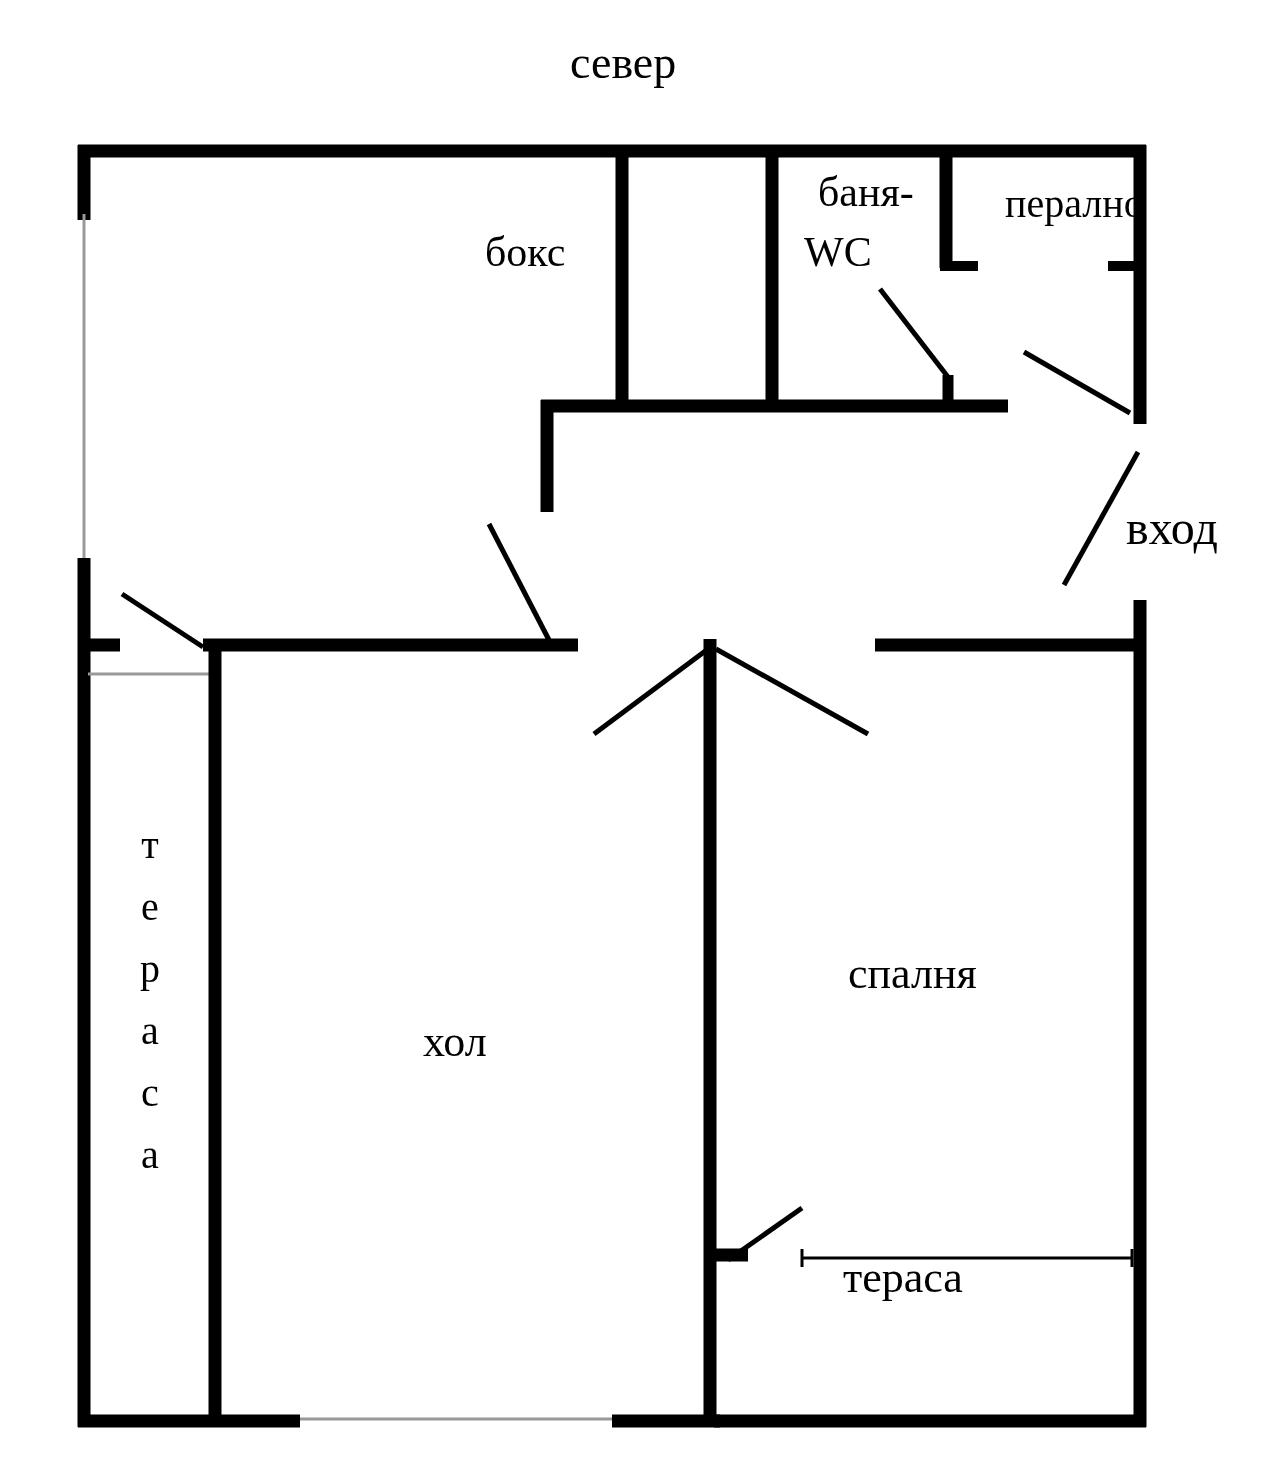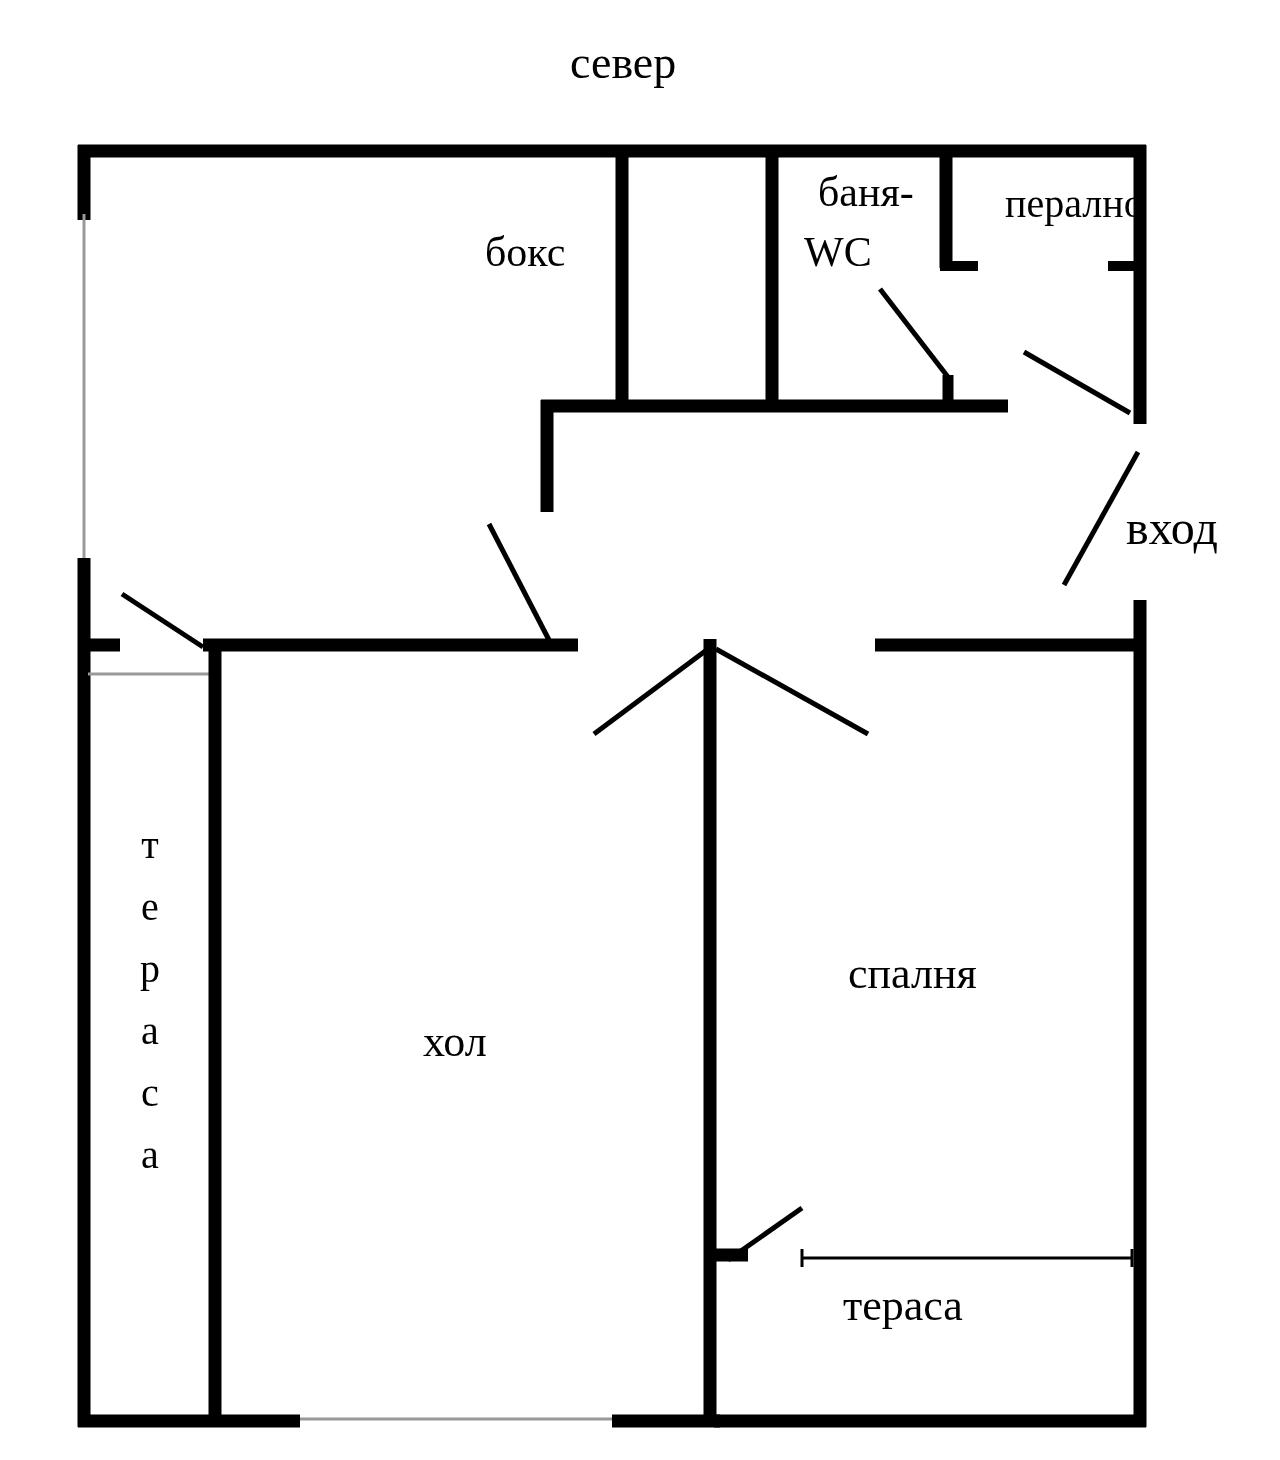--- a/index.html
+++ b/index.html
@@ -16,21 +16,21 @@
   .lbl-north{left:570px;top:36px;font-size:46px;}
   .lbl-box{left:485px;top:228px;font-size:42px;}
   .lbl-bath1{left:818px;top:168px;font-size:42px;}
   .lbl-bath2{left:804px;top:228px;font-size:42px;}
   .lbl-laundry{left:958px;top:180px;font-size:40px;margin-left:47px;}
   .lbl-dining{left:185px;top:358px;font-size:42px;}
   .lbl-entrance{left:1126px;top:500px;font-size:48px;}
   .lbl-terrace-left{left:124px;top:814px;width:52px;font-size:40px;line-height:62px;text-align:center;}
   .lbl-hall{left:423px;top:1016px;font-size:44px;}
   .lbl-bedroom{left:848px;top:948px;font-size:44px;}
-  .lbl-terrace-bottom{left:843px;top:1280px;font-size:44px;}
+  .lbl-terrace-bottom{left:843px;top:1252px;font-size:44px;}
 </style>
 </head>
 <body>
 
 <div id="plan">
 
   <svg width="1280" height="1460" viewBox="0 0 1280 1460">
 
     <line x1="78" y1="151" x2="1146" y2="151" stroke="#000" stroke-width="13"></line>
     <line x1="84" y1="145" x2="84" y2="220" stroke="#000" stroke-width="13"></line>

